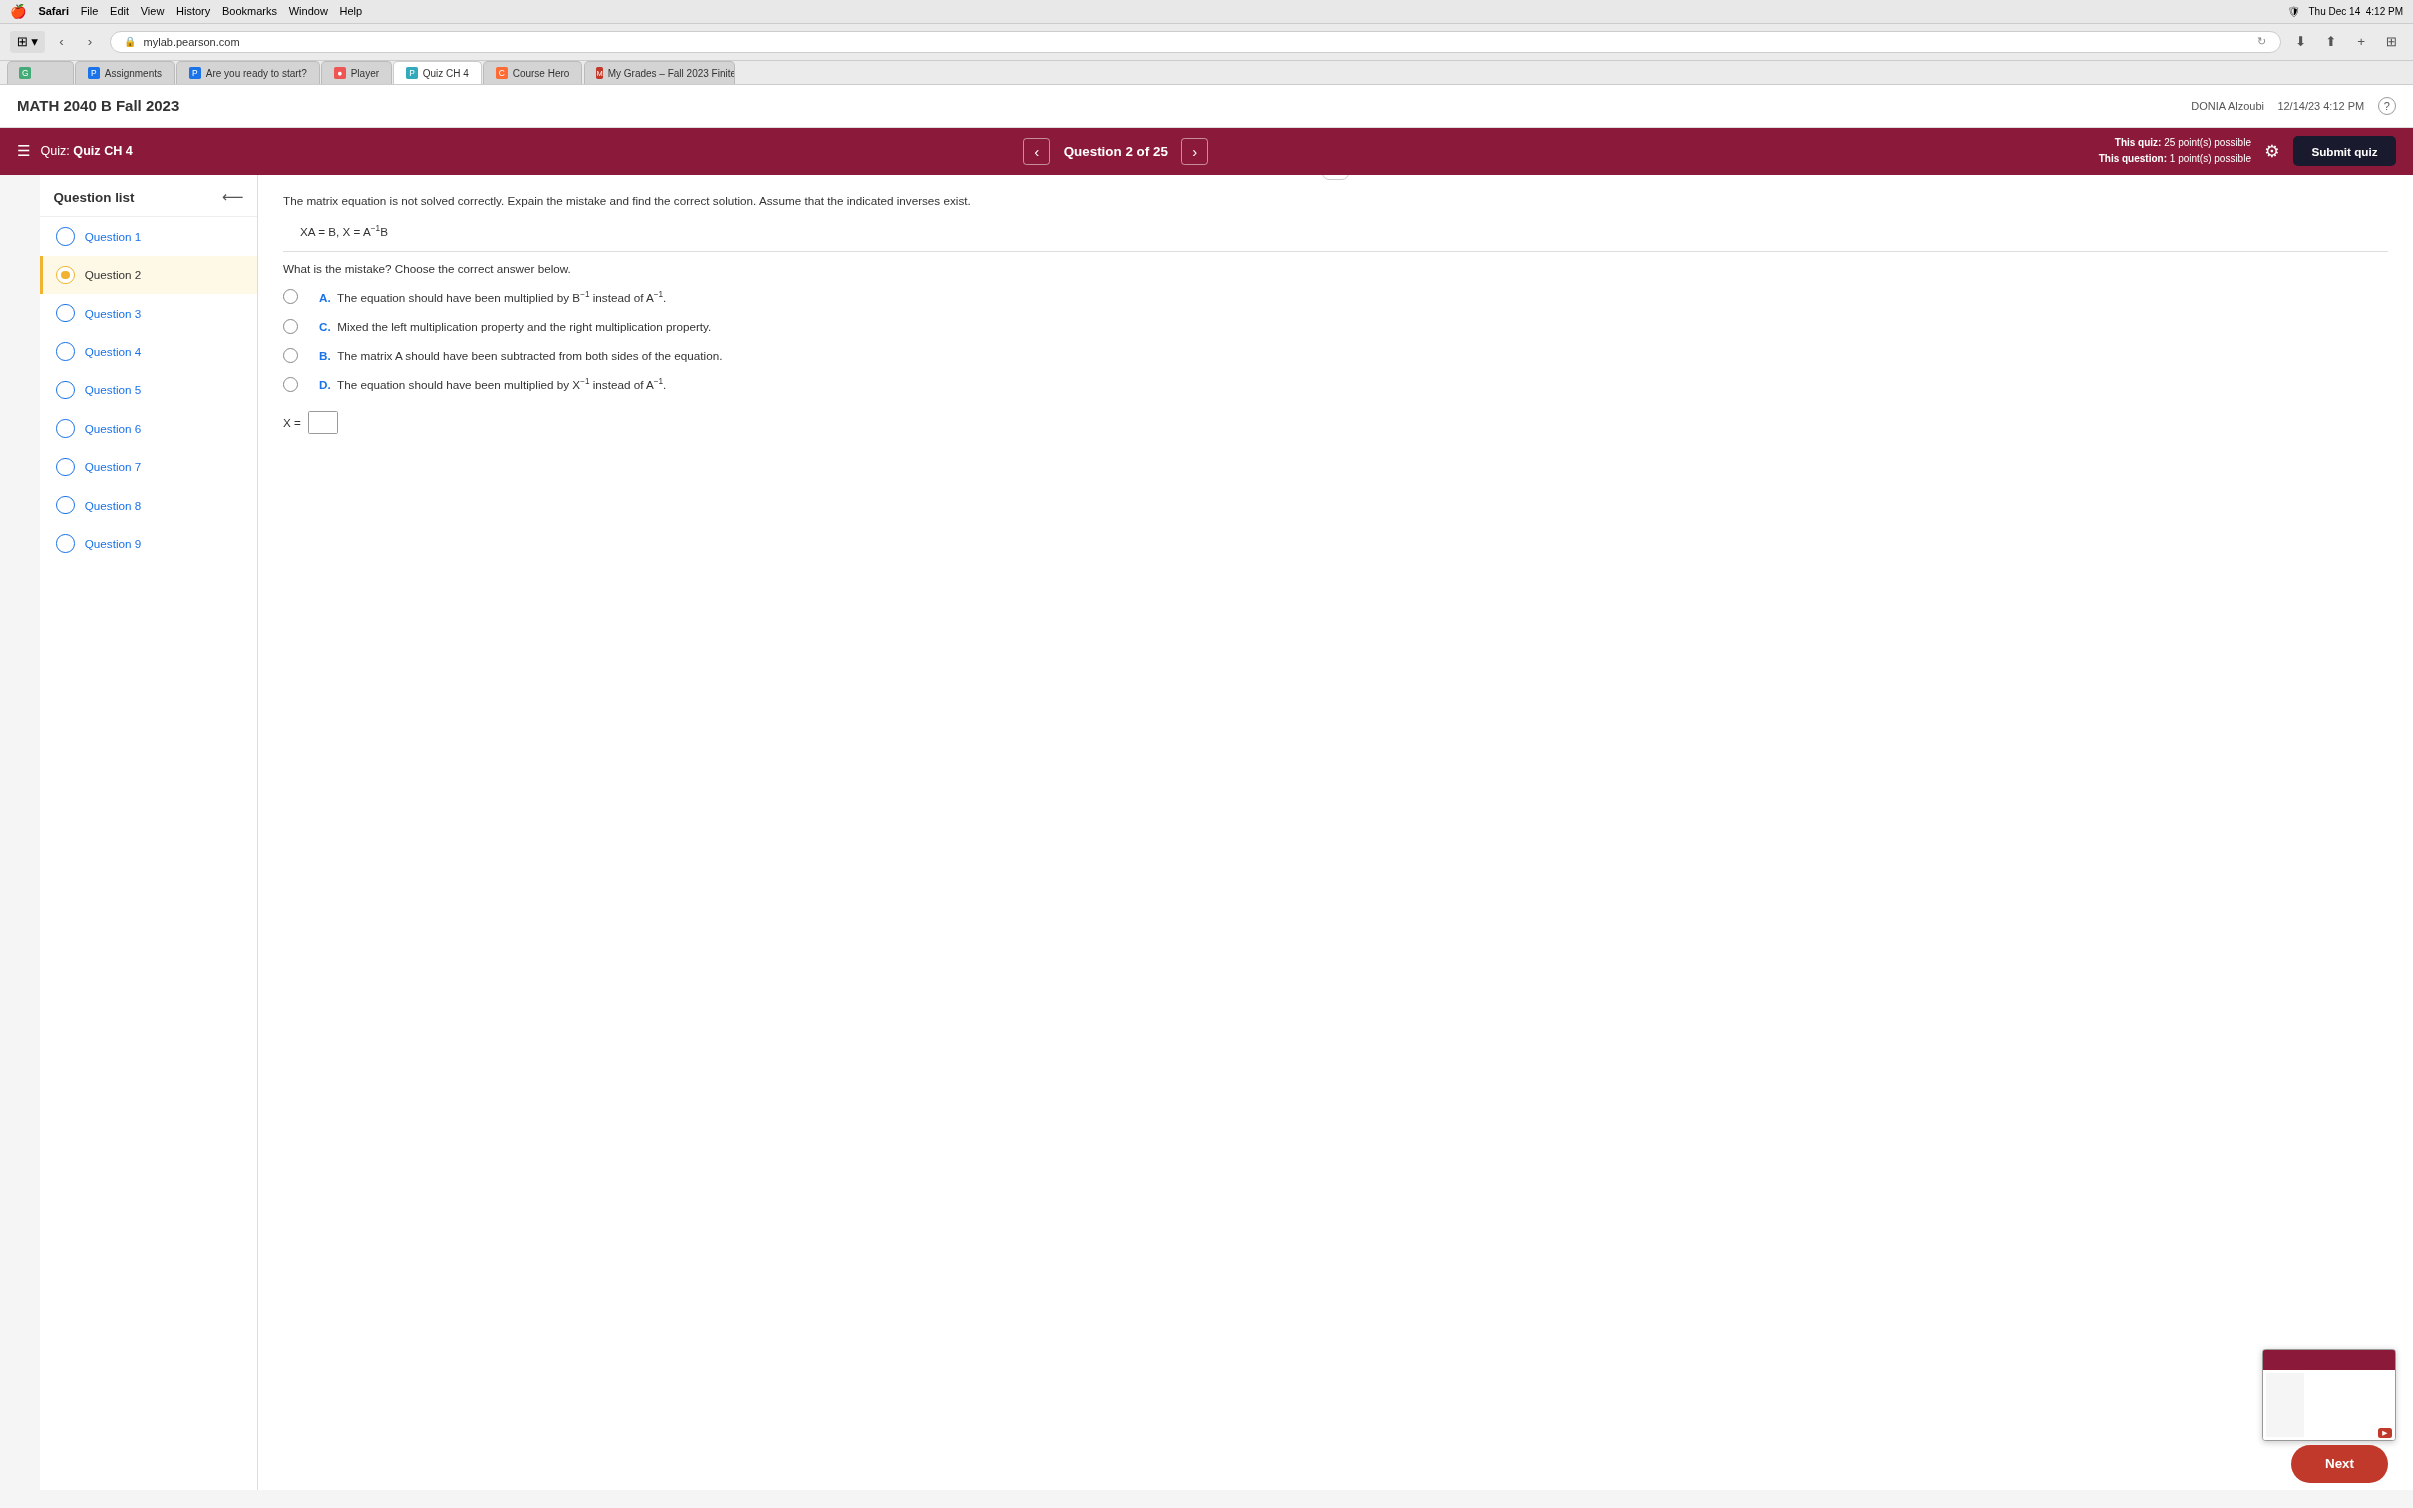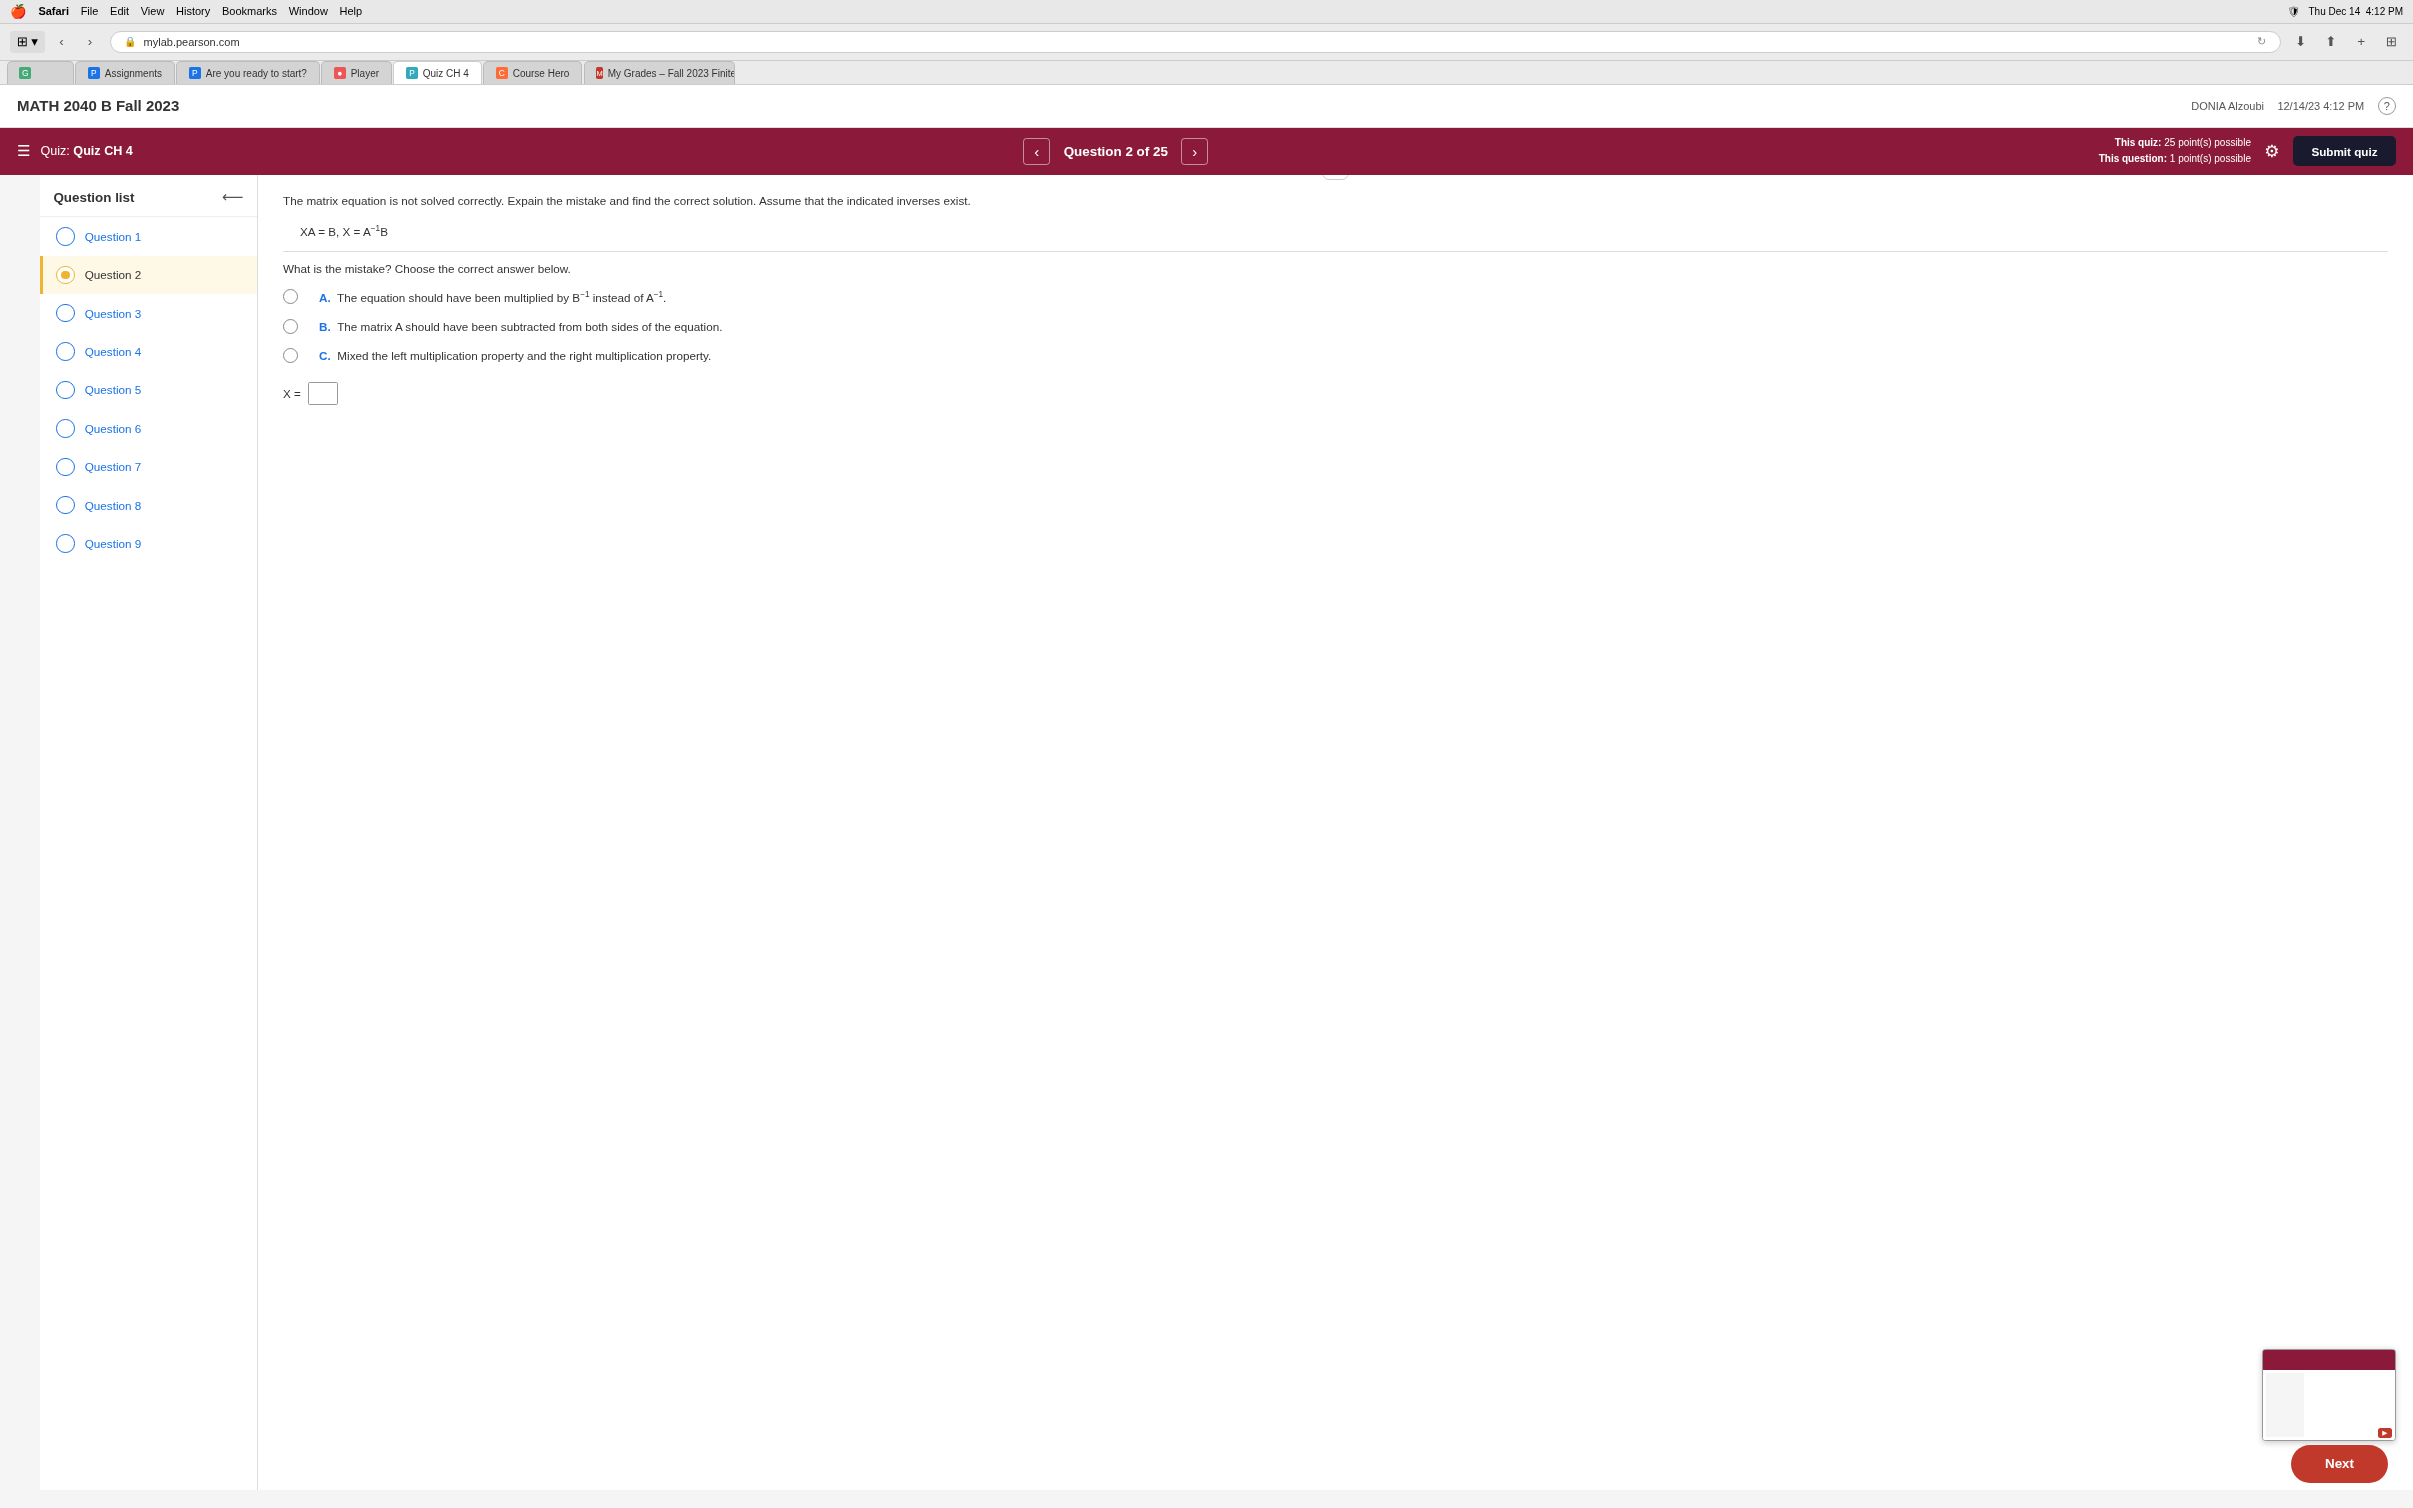--- a/index.html
+++ b/index.html
@@ -567,29 +567,36 @@
       <li class="answer-option">
         <input type="radio" class="radio-btn" name="answer" style="">
         <span class="option-label">
           <span class="option-letter">A.</span>
           The equation should have been multiplied by B<sup>−1</sup> instead of A<sup>−1</sup>.
         </span>
       </li>
       <li class="answer-option">
         <input type="radio" class="radio-btn" name="answer" style="">
         <span class="option-label">
+          <span class="option-letter">C.</span>
+          <span>Mixed the left multiplication property and the right multiplication property.</span>
+        </span>
+      </li>
+      <li class="answer-option">
+        <input type="radio" class="radio-btn" name="answer" style="">
+        <span class="option-label">
           <span class="option-letter">B.</span>
           <span>The matrix A should have been subtracted from both sides of the equation.</span>
         </span>
       </li>
       <li class="answer-option">
         <input type="radio" class="radio-btn" name="answer" style="">
         <span class="option-label">
-          <span class="option-letter">C.</span>
-          <span>Mixed the left multiplication property and the right multiplication property.</span>
+          <span class="option-letter">D.</span>
+          The equation should have been multiplied by X<sup>−1</sup> instead of A<sup>−1</sup>.
         </span>
       </li>
     </ul>
 
 
     <div class="answer-input-row">
       <span class="answer-input-label">X =</span>
       <input type="text" class="answer-input" style="">
     </div>
 

